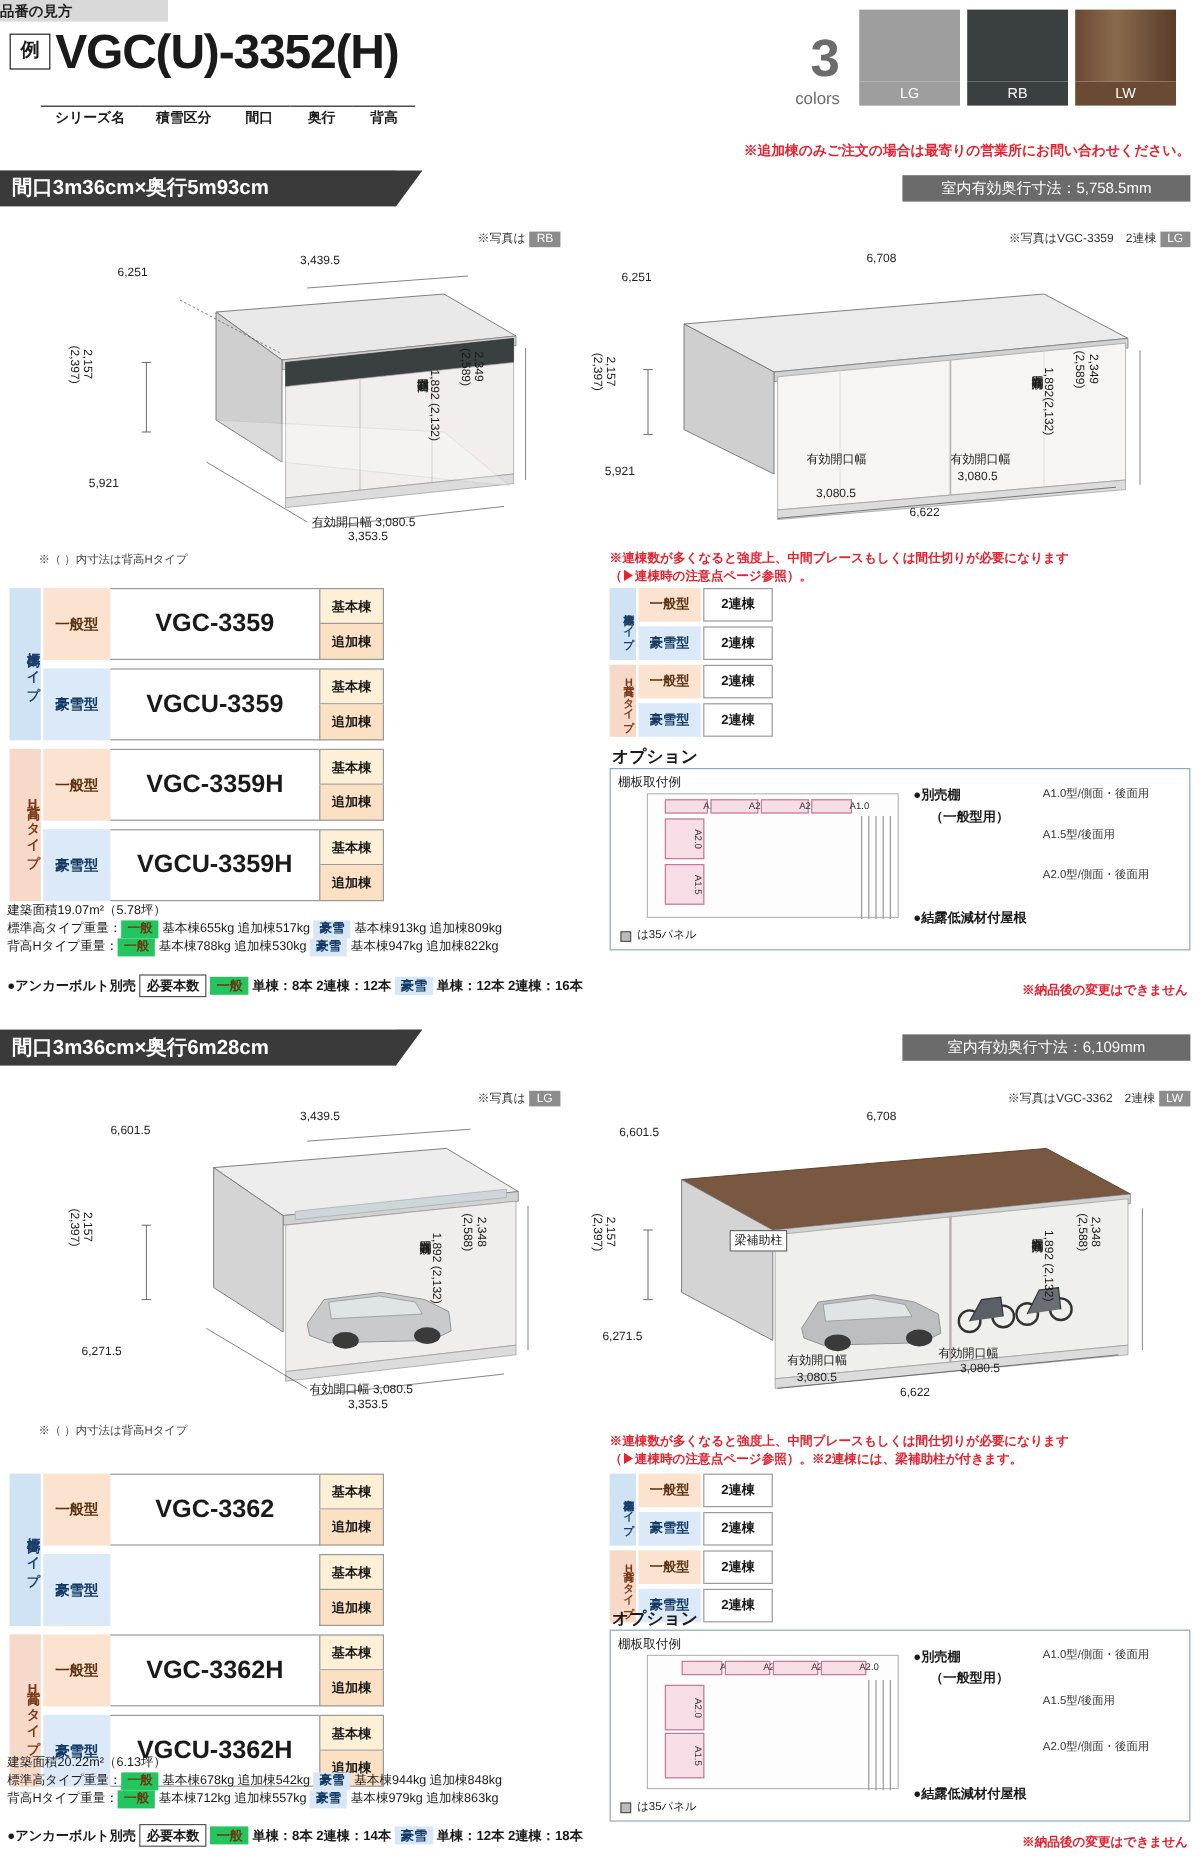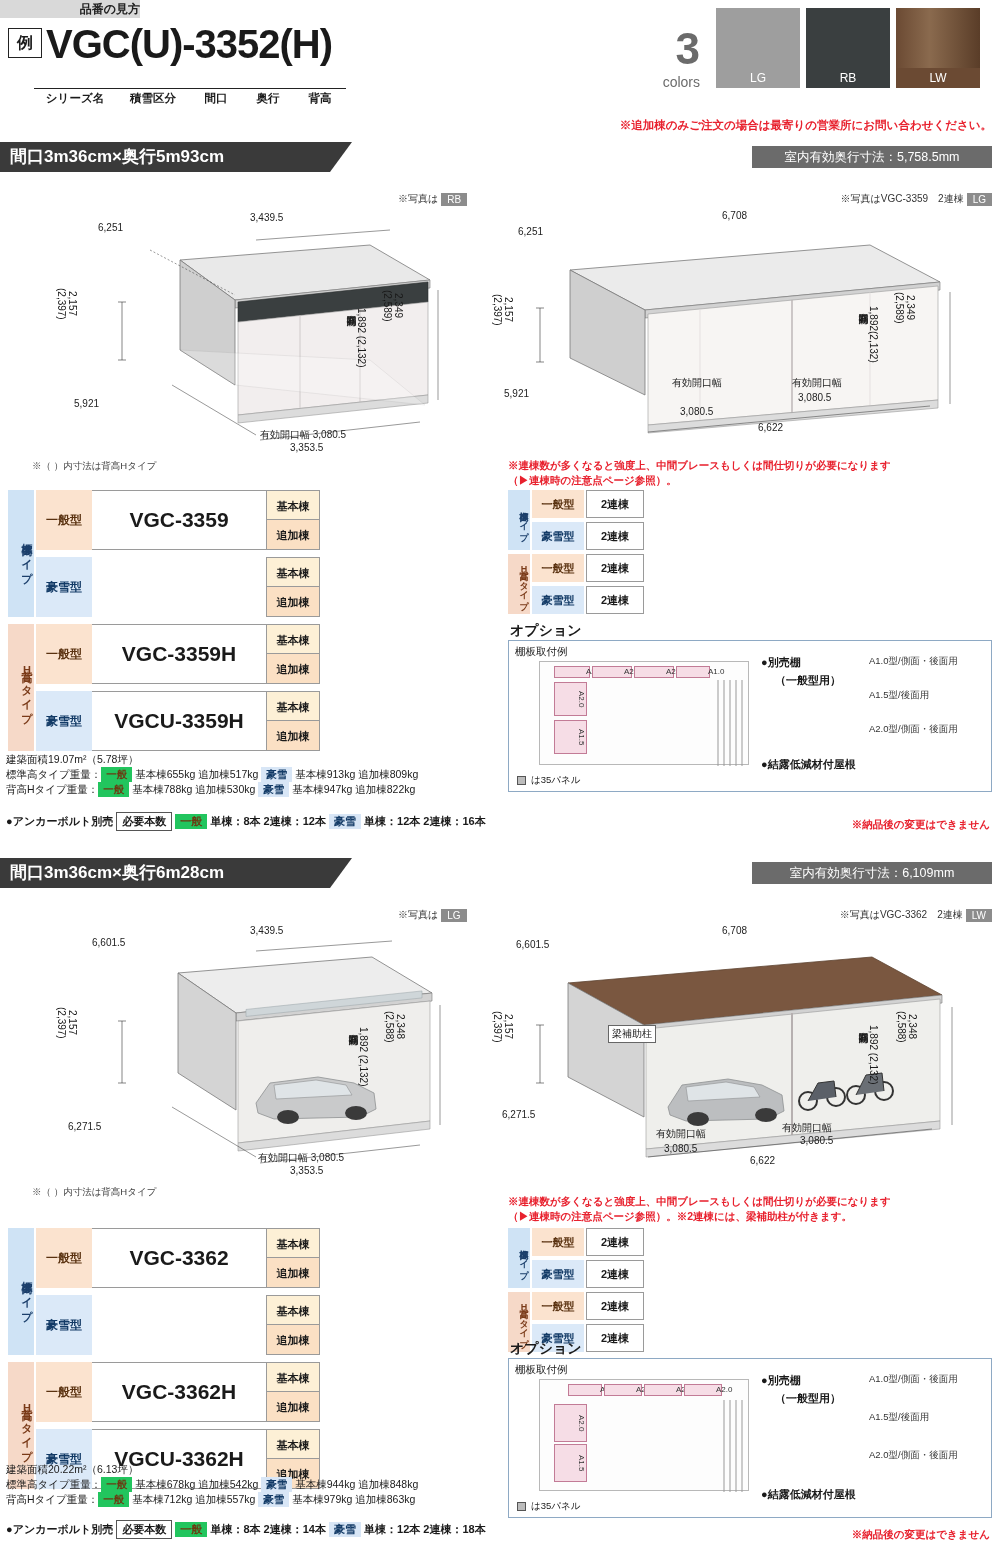--- a/index.html
+++ b/index.html
@@ -8,21 +8,21 @@
     width:1000px; height:1552px; position:relative;
     font-family:"Liberation Sans", sans-serif;
     background:#ffffff; color:#1a1a1a; font-size:11px;
     overflow:hidden;
   }
   .abs { position:absolute; }
 
   
   .hdr-tab {
     left:0; top:0; width:140px; height:18px; background:#d9d9d9;
-    font-size:12px; font-weight:bold; color:#222; text-align:right; line-height:18px;
+    font-size:12px; font-weight:bold; color:#222; text-align:left; line-height:18px;
   }
   .ex-box {
     left:8px; top:28px; width:34px; height:30px; border:1.5px solid #222;
     font-size:16px; font-weight:bold; text-align:center; line-height:28px;
   }
   .model-code {
     left:46px; top:22px; font-size:40px; font-weight:bold; letter-spacing:-1px;
   }
   .code-legend { left:34px; top:88px; width:330px; height:16px; }
   .code-legend span {
@@ -248,20 +248,21 @@
     <div class="spec-side side-std" style="height:127px;">標準高タイプ</div>
     <div class="spec-type t-gen">一般型</div>
     <div class="spec-name">VGC-3359</div>
     <div class="spec-btns">
       <div class="btn-base">基本棟</div>
       <div class="btn-add">追加棟</div>
     </div>
   </div>
   <div class="spec-row">
     <div class="spec-type t-snow">豪雪型</div>
+    <div class="spec-name">VGCU-3359</div>
     <div class="spec-btns">
       <div class="btn-base">基本棟</div>
       <div class="btn-add">追加棟</div>
     </div>
   </div>
   <div class="spec-row">
     <div class="spec-side side-h" style="height:127px;">背高Hタイプ</div>
     <div class="spec-type t-gen">一般型</div>
     <div class="spec-name">VGC-3359H</div>
     <div class="spec-btns">

